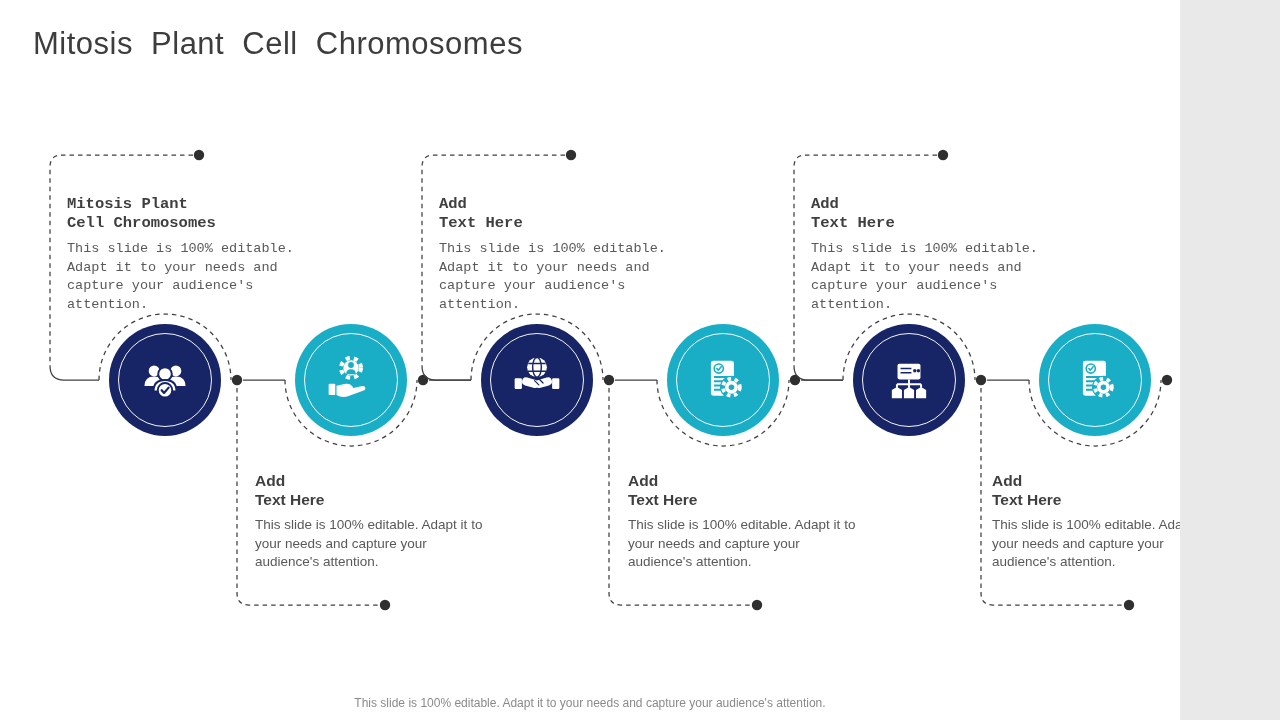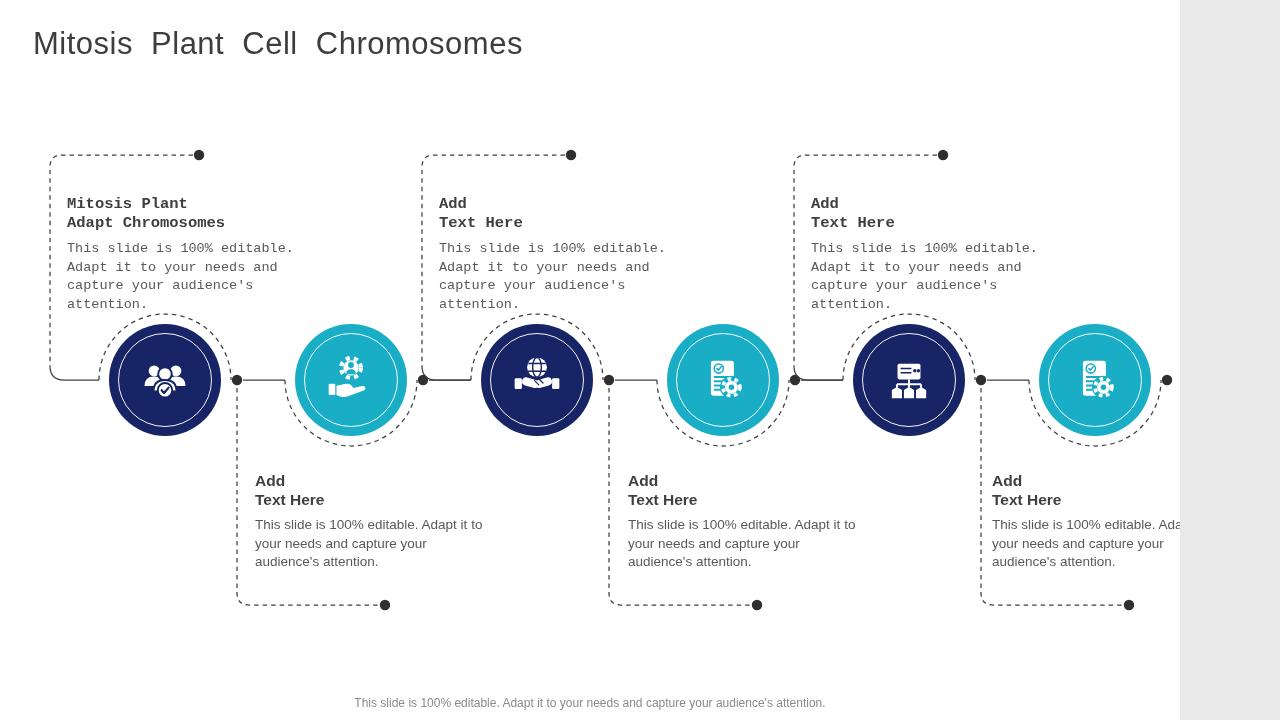--- a/index.html
+++ b/index.html
@@ -157,21 +157,21 @@
         <circle r="5.3" fill="#fff"></circle>
         <circle r="7" fill="none" stroke="#fff" stroke-width="3" stroke-dasharray="3 2.9"></circle>
         <circle r="2.3" fill="currentColor"></circle>
       </g>
     </svg>
   </div>
 
   <div class="text-block above" style="left:67px">
     <h3 class="step-title">
       <span>Mitosis Plant</span>
-      <span>Adapt Chromosomes</span>
+      <span>Cell Chromosomes</span>
     </h3>
     <p class="step-body">This slide is 100% editable. Adapt it to your needs and capture your audience's attention.</p>
   </div>
 
   <div class="text-block below" style="left:255px">
     <h3 class="step-title">
       <span>Add</span>
       <span>Text Here</span>
     </h3>
     <p class="step-body">This slide is 100% editable. Adapt it to your needs and capture your audience's attention.</p>

